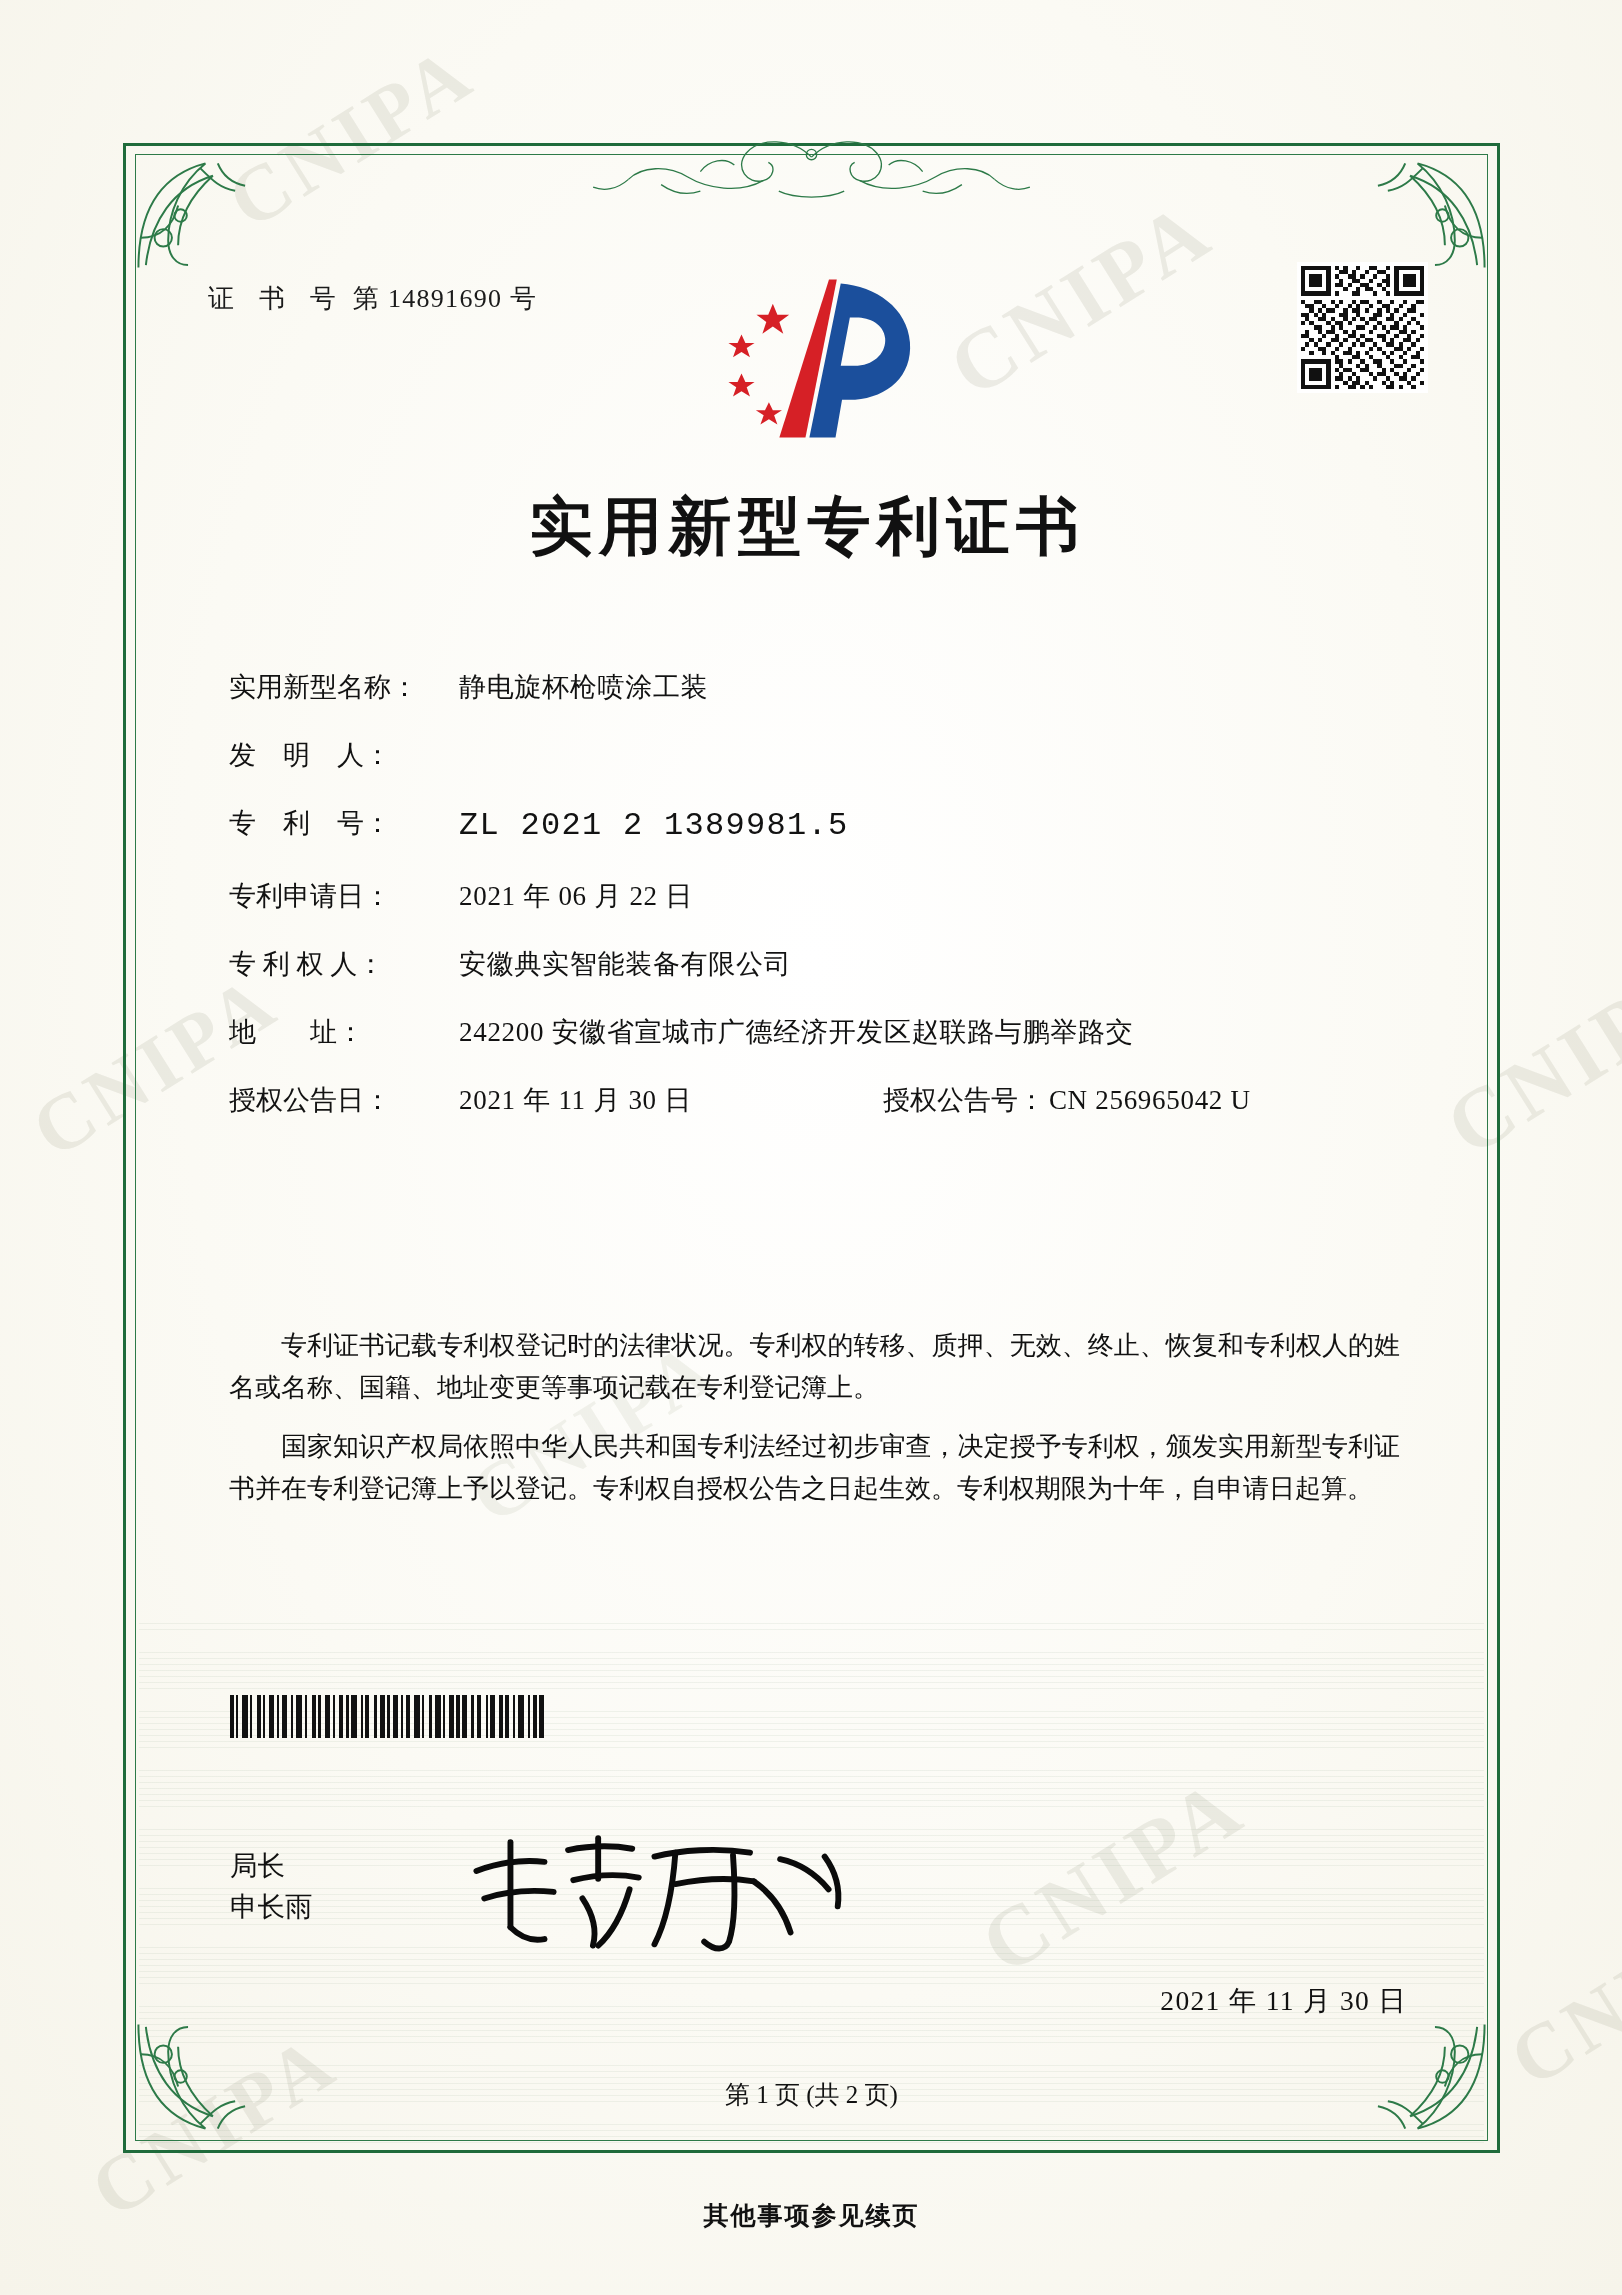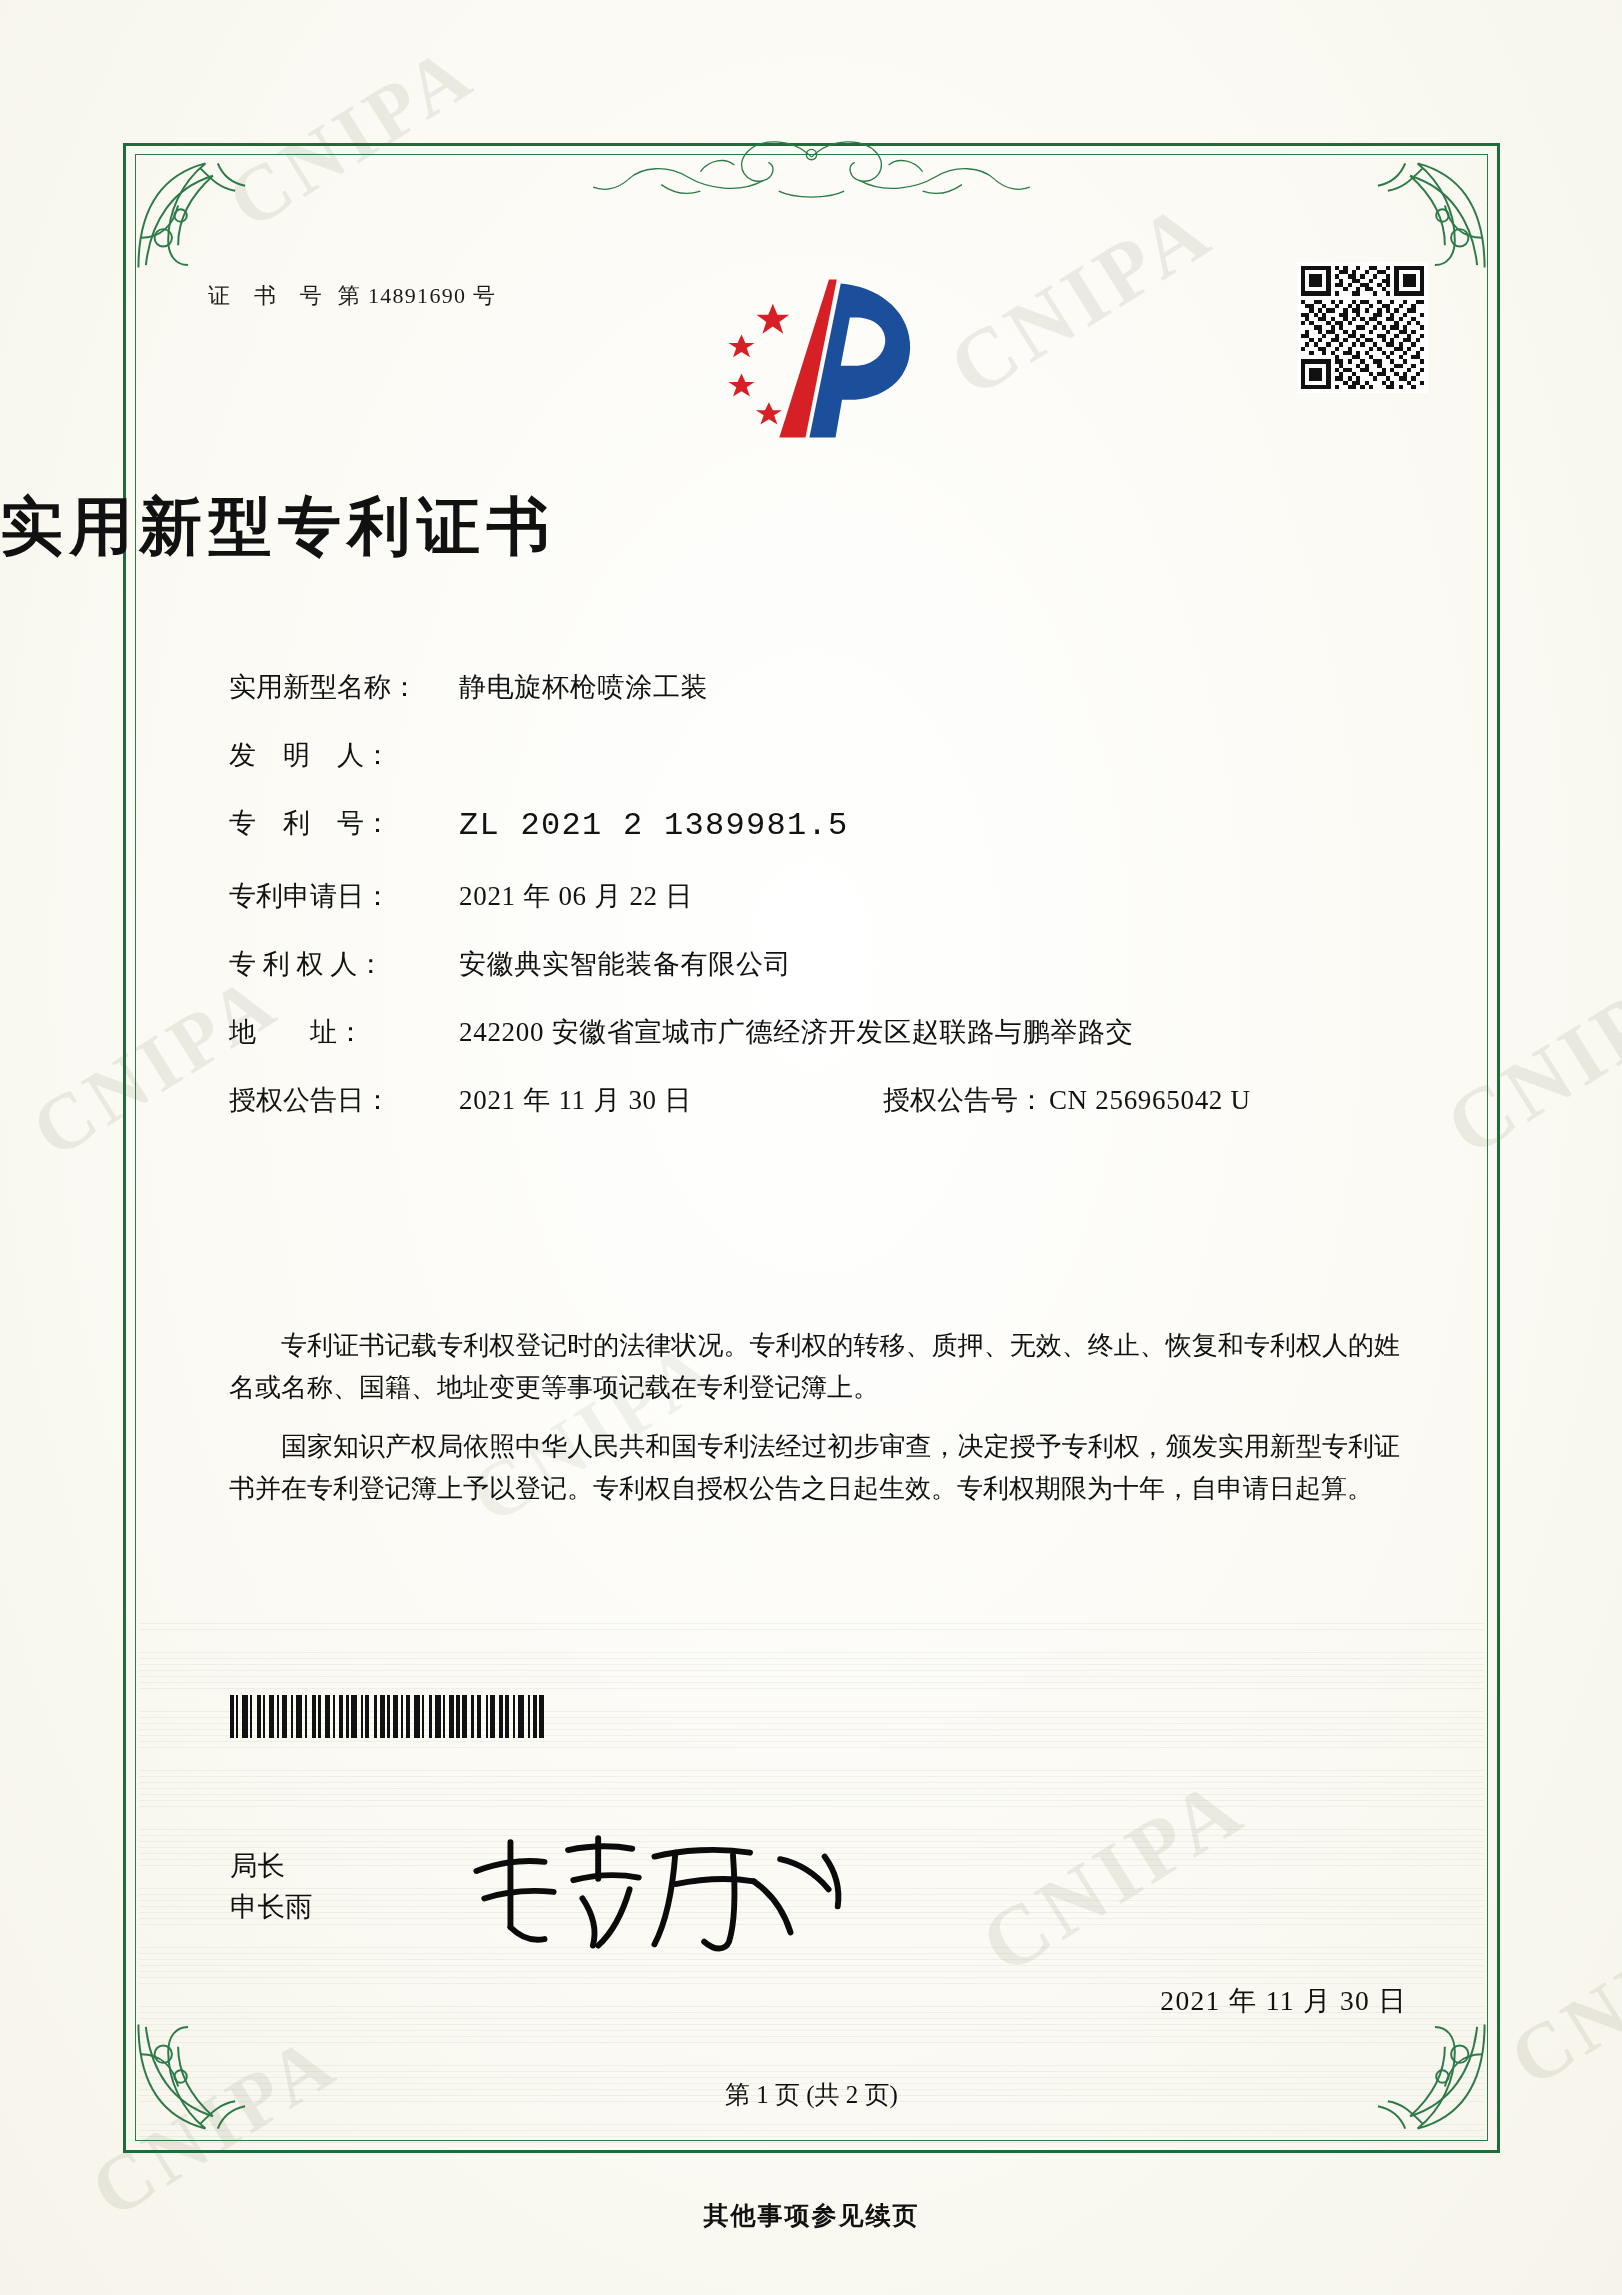--- a/index.html
+++ b/index.html
@@ -75,21 +75,21 @@
     left: 543px; top: 131px;
     width: 537px; height: 85px;
     color: #2d7a48;
   }
   .top-flourish svg { width: 100%; height: 100%; display: block; }
 
   
   .cert-no {
     position: absolute;
     left: 208px; top: 281px;
-    font-size: 22px;
+    font-size: 26px;
     color: #1b1b1b;
     letter-spacing: 1.3px;
     text-align: right;
   }
   .cert-no .lbl { letter-spacing: 9.2px; }
 
   .qr {
     position: absolute;
     right: 195px; top: 262px;
     width: 131px; height: 131px;
@@ -103,21 +103,21 @@
     position: absolute;
     left: 50%; top: 274px;
     transform: translateX(-50%);
     width: 222px; height: 190px;
   }
   .emblem svg { width: 100%; height: 100%; display: block; }
 
   .main-title {
     position: absolute;
     left: 0; right: 8px; top: 484px;
-    text-align: left;
+    text-align: center;
     font-size: 63px;
     font-weight: 700;
     letter-spacing: 6.5px;
     color: #111;
     font-family: "Liberation Serif", "DejaVu Serif", serif;
   }
 
   
   .fields {
     position: absolute;

